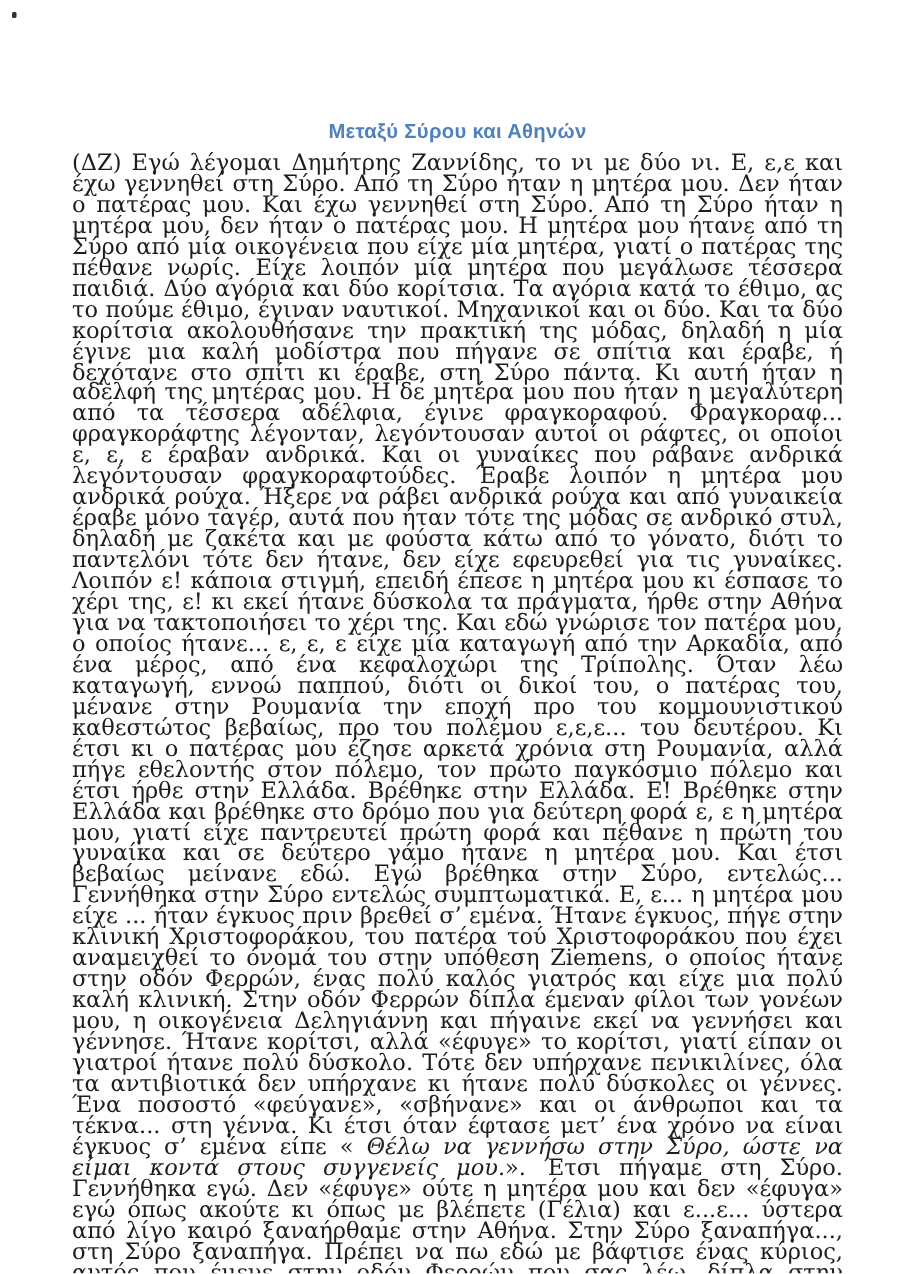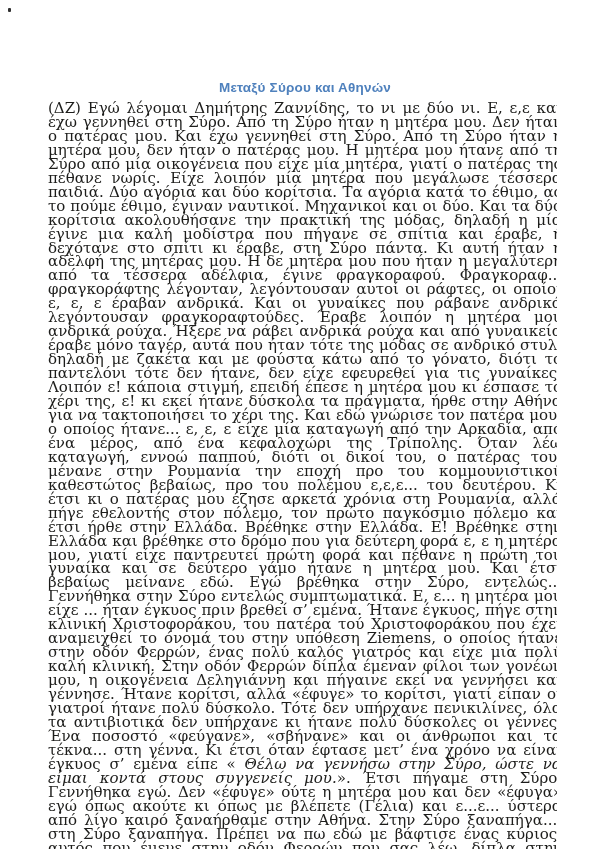--- a/index.html
+++ b/index.html
@@ -3,20 +3,21 @@
 <meta charset="utf-8">
 <style>
   html, body { margin: 0; padding: 0; background: #ffffff; }
   .page {
     position: relative;
     width: 557px;
     height: 849px;
     background: #ffffff;
     font-family: "DejaVu Serif", serif;
     overflow: hidden;
+    padding-left: 23px;
   }
   .artifact-dot {
     position: absolute;
     left: 8px;
     top: 8px;
     width: 3px;
     height: 4px;
     border-radius: 1px;
     background: #2f2f2f;
   }

